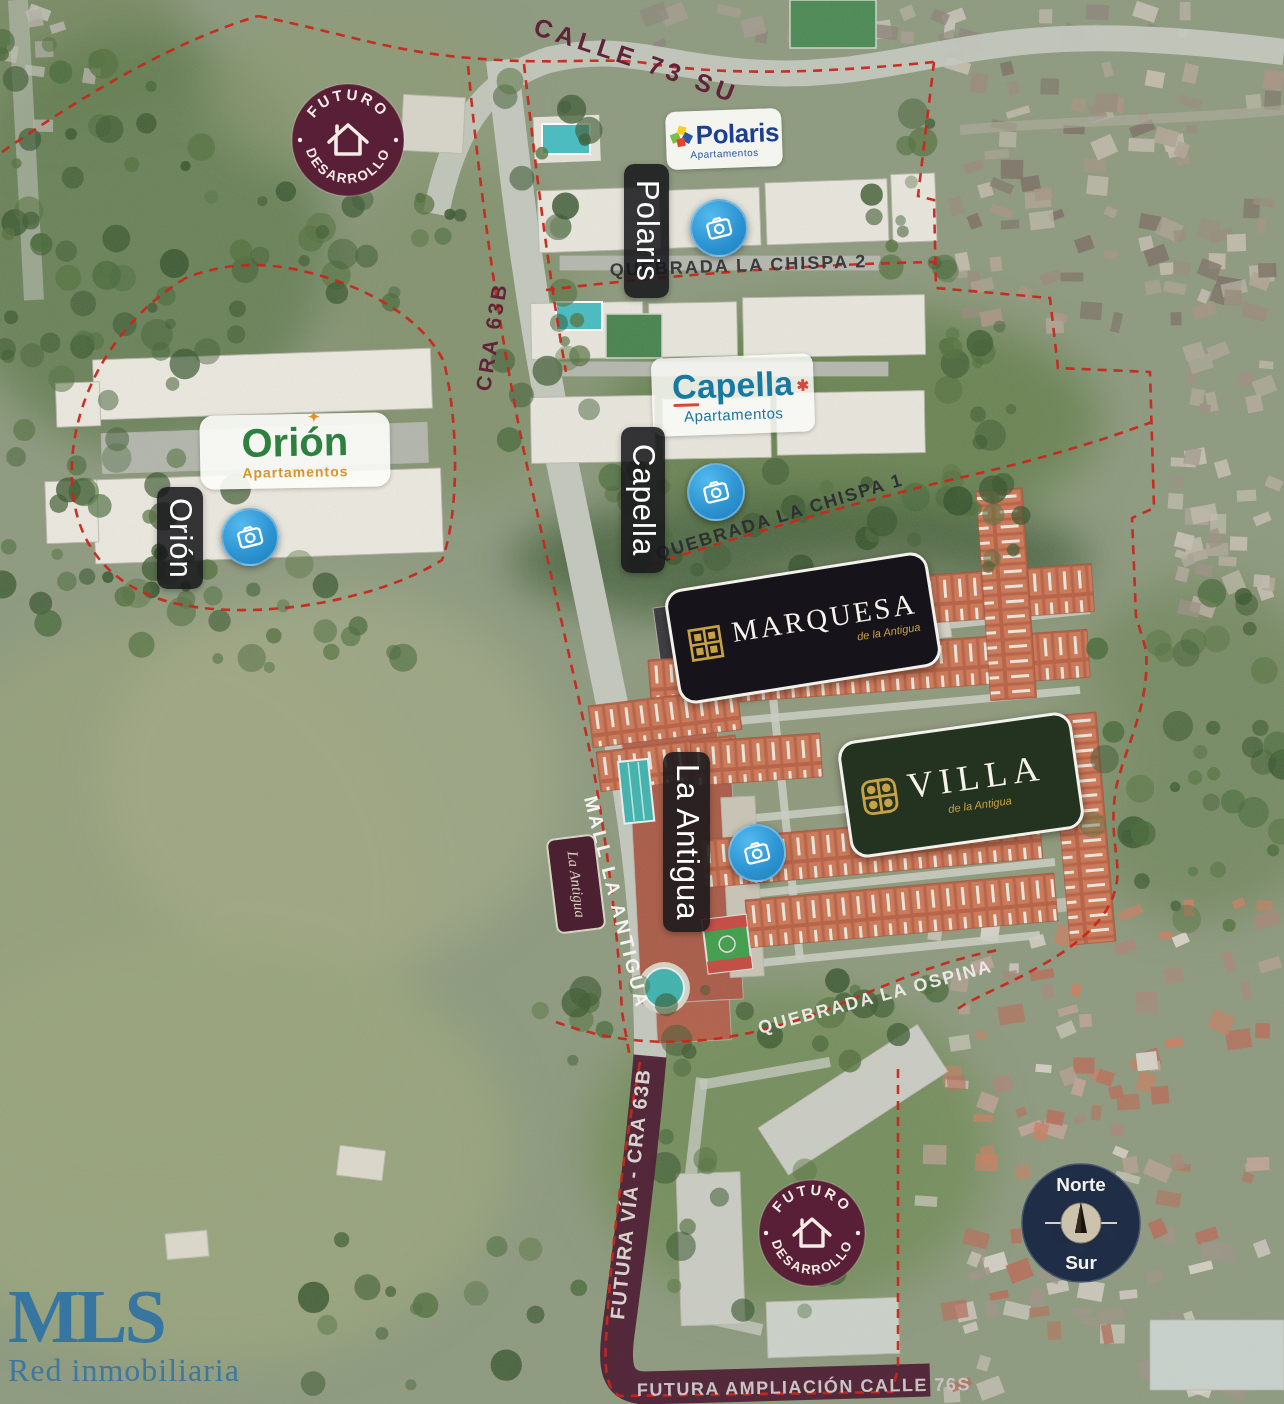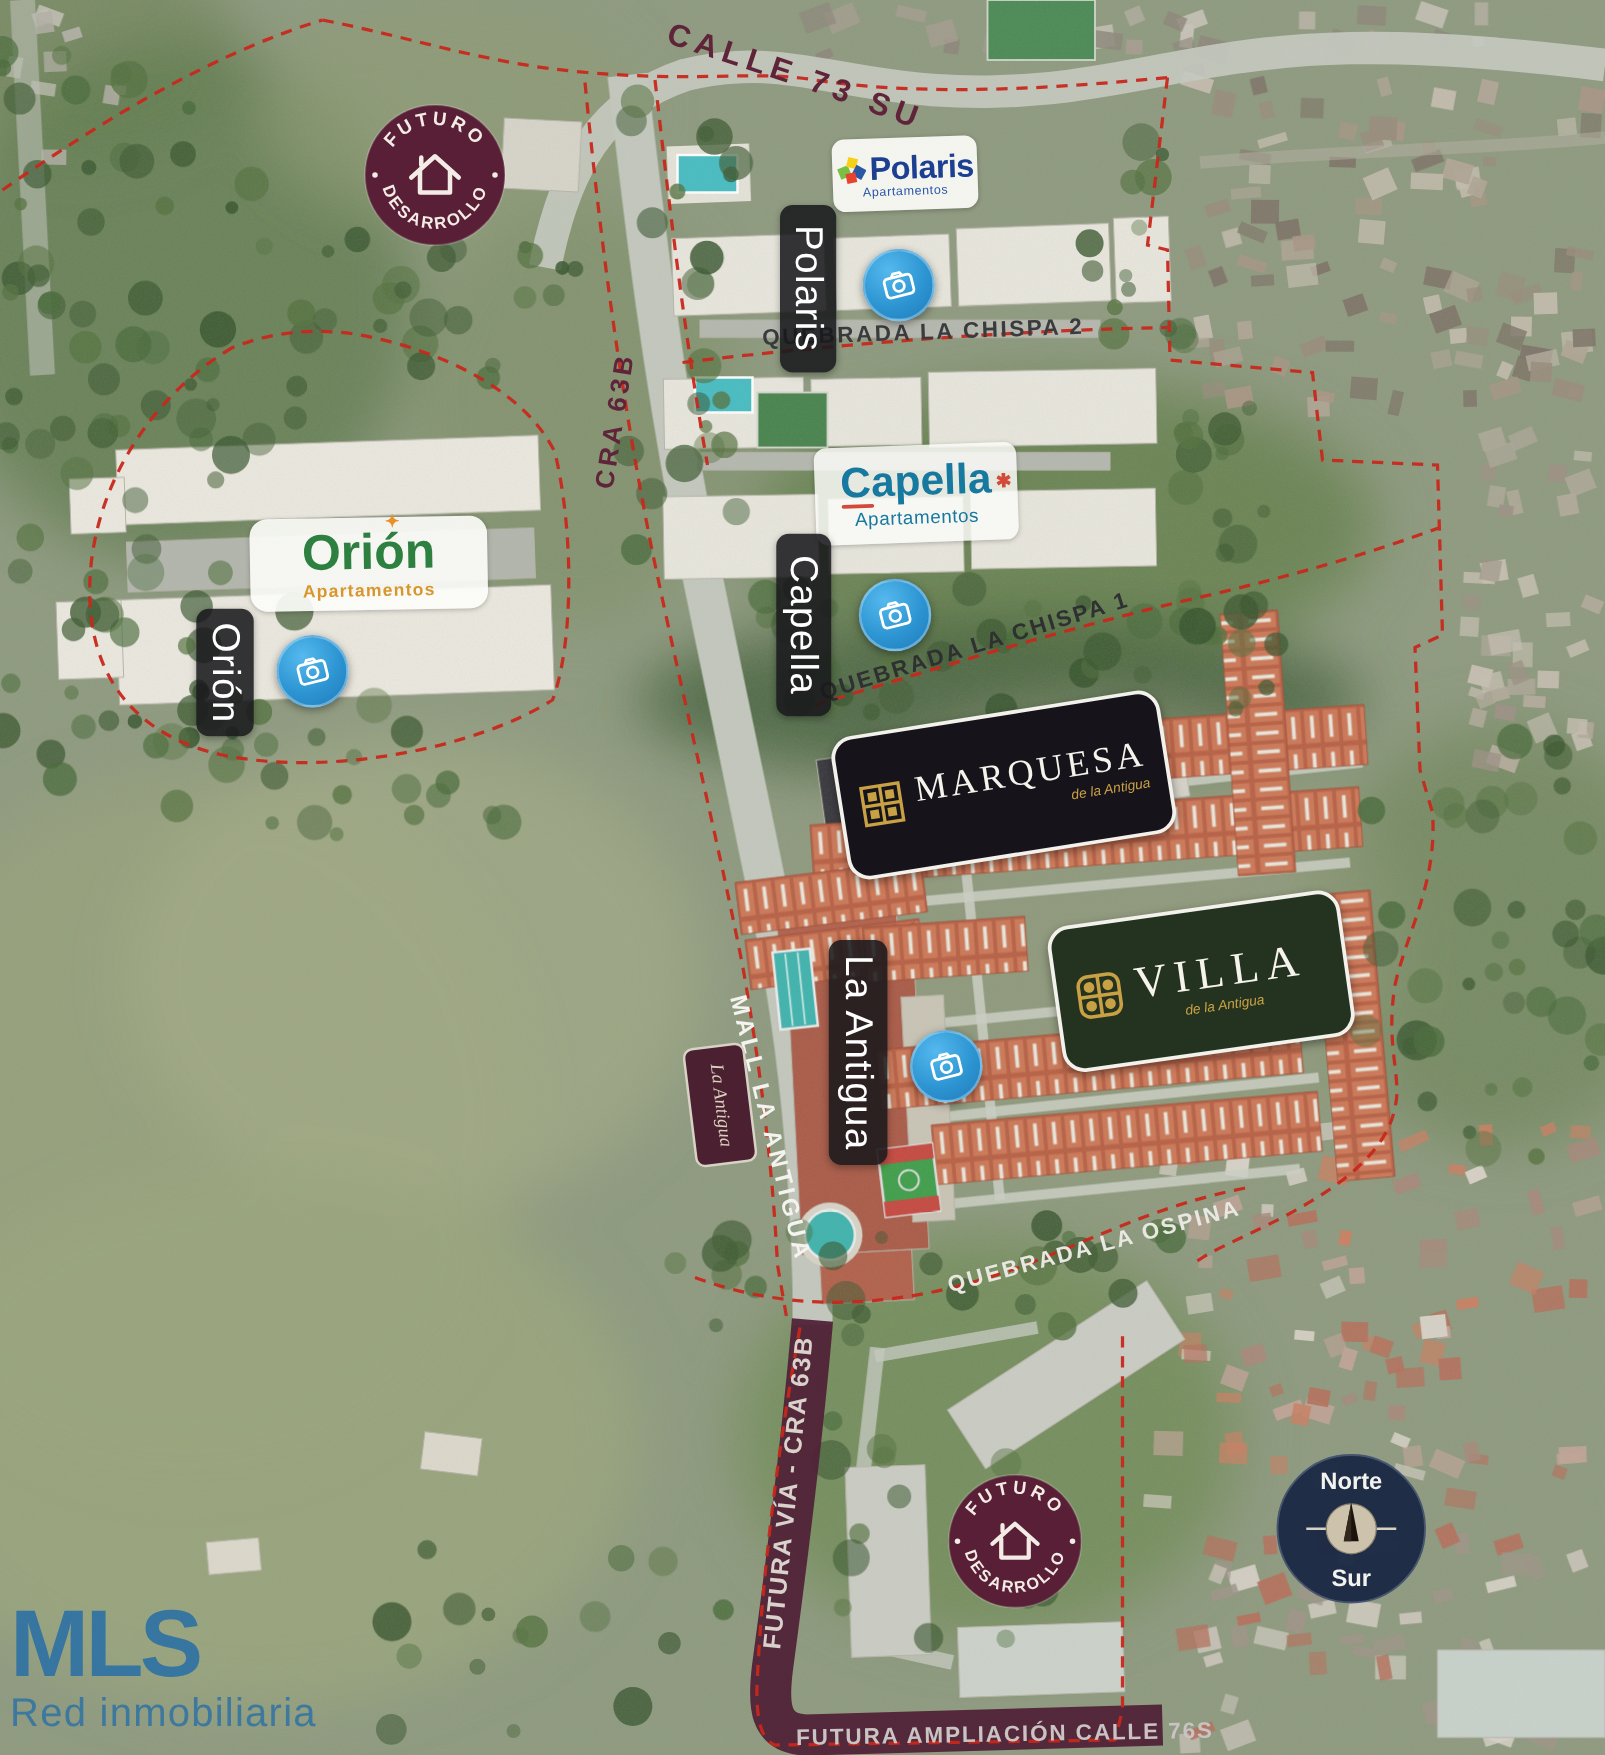--- a/index.html
+++ b/index.html
@@ -58,21 +58,21 @@
   .tag-laantigua{left:663px;top:752px;width:47px;height:180px;}
 
   
   .cam{position:absolute;width:58px;height:58px;border-radius:50%;cursor:pointer;
        background:radial-gradient(circle at 35% 28%, #55b9ee 0%, #2d95d2 55%, #1f7cba 100%);
        border:2px solid rgba(230,244,255,.35);box-shadow:0 2px 7px rgba(0,0,0,.4);
        display:flex;align-items:center;justify-content:center;box-sizing:border-box;}
   .cam svg{transform:rotate(-14deg);}
 
   
-  .mls{position:absolute;left:8px;top:1282px;color:#2f72a3;}
+  .mls{position:absolute;left:8px;top:1282px;color:#2f72a3;font-family:Liberation Serif, serif;}
   .mls .name{font-size:76px;font-weight:bold;letter-spacing:-3px;line-height:.9;opacity:.92;}
   .mls .tagline{font-size:32px;letter-spacing:1px;margin-top:2px;opacity:.85;}
 
   svg text{user-select:none;}
 </style>
 </head>
 <body>
 
 <div id="stage">
 

